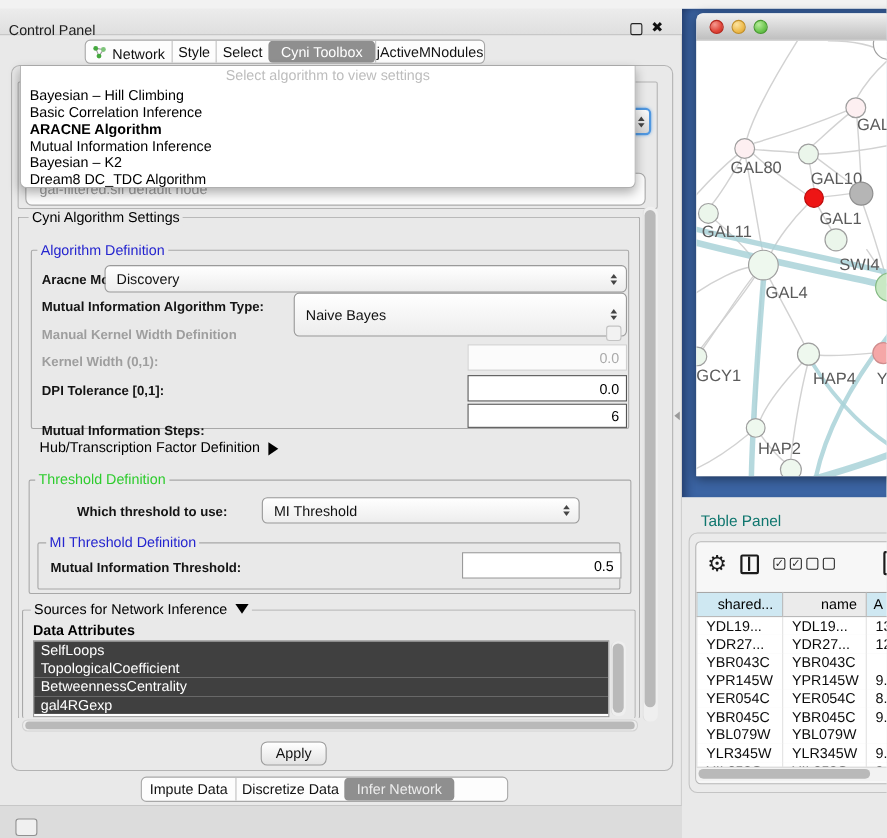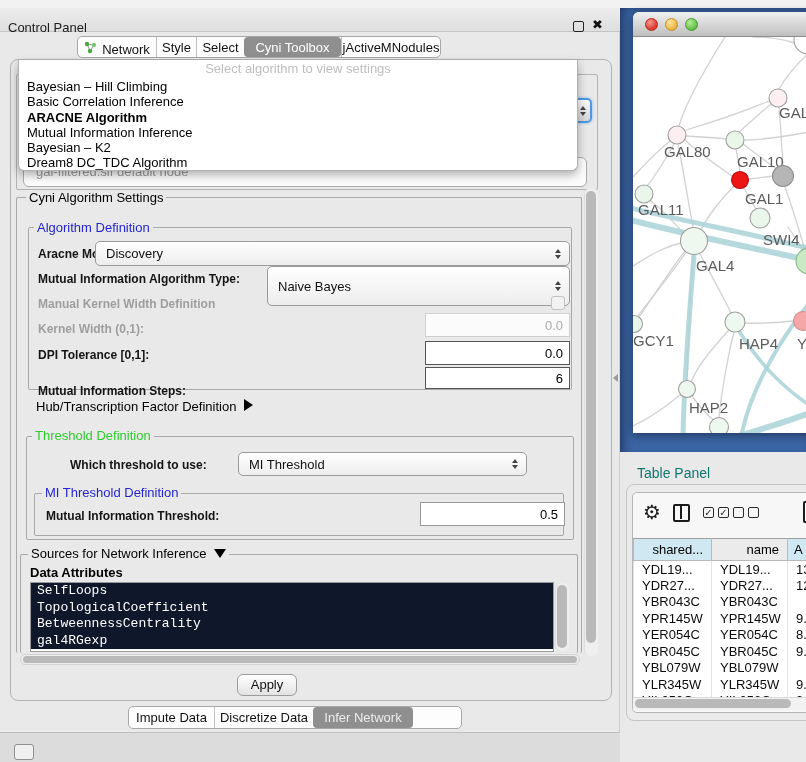--- a/index.html
+++ b/index.html
@@ -75,21 +75,21 @@
   .numfield.strong { border:1.5px solid #555; }
   .numfield.disabled { border:1px solid #cfcfcf; background:#fbfbfb; color:#ababab; }
 
   #manual-kernel-checkbox { left:551px; top:296px; width:14px; height:14px;
     border:1px solid #c3c3c3; border-radius:3px; background:#f2f2f2; }
 
   .arrow-right { width:0; height:0; border-top:6.5px solid transparent; border-bottom:6.5px solid transparent; border-left:9px solid #000; display:inline-block; }
   .arrow-down-g { width:0; height:0; border-left:6.5px solid transparent; border-right:6.5px solid transparent; border-top:9px solid #000; display:inline-block; }
 
   #attr-list { left:30px; top:582px; width:524px; height:70px; background:#fff; border:1px solid #9a9a9a; overflow:hidden; }
-  .attr-item { height:16.5px; line-height:16.5px; background:#0f172a; color:#fff; font-size:13px; padding-left:6px;font-family:Liberation Mono, monospace; }
+  .attr-item { height:16.5px; line-height:16.5px; background:#404040; color:#fff; font-size:13px; padding-left:6px; }
   #attr-vtrack { left:555px; top:583px; width:14px; height:68px; }
 
   #apply-btn { left:237px; top:674px; width:60px; height:22px; border:1px solid #9c9c9c; border-radius:6px;
     background:linear-gradient(#ffffff,#e3e3e3); font-size:13px; color:#111; text-align:center; line-height:20px; }
 
   #win-bottom-strip { left:0; top:733px; width:620px; height:29px; background:#dcdcdc; }
   #grip { left:14px; top:744px; width:20px; height:16px; border:1.5px solid #909090; border-radius:3px; background:#f0f0f0; }
   #divider-arrow { left:613px; top:374px; width:0; height:0;
     border-top:4px solid transparent; border-bottom:4px solid transparent; border-right:5px solid #9a9a9a; }
 
@@ -226,21 +226,21 @@
 
   <div class="abs flabel disabled" style="left:38px; top:322px;">Kernel Width (0,1):</div>
   <input class="abs numfield disabled" style="left: 425px; top: 313px; width: 145px; height: 24px;" readonly="" value="0.0">
 
   <div class="abs flabel" style="left:38px; top:348px;">DPI Tolerance [0,1]:</div>
   <input class="abs numfield strong" style="left: 425px; top: 341px; width: 145px; height: 24px;" readonly="" value="0.0">
 
   <div class="abs flabel" style="left:38px; top:364px;margin-top:20px;">Mutual Information Steps:</div>
   <input class="abs numfield strong" style="left: 425px; top: 367px; width: 145px; height: 22px;" readonly="" value="6">
 
-  <div class="abs" style="left:36px; top:399px; display:flex; align-items:flex-start; gap:8px;">
+  <div class="abs" style="left:36px; top:399px; display:flex; align-items:flex-end; gap:8px;">
     <span style="font-size:13px; color:#000;">Hub/Transcription Factor Definition</span>
     <span class="arrow-right"></span>
   </div>
 
   <div class="abs grouptitle green" style="left:32px; top:428px;">Threshold Definition</div>
   <div class="abs groupbox" style="left:26px; top:436px; width:548px; height:104px;"></div>
 
   <div class="abs flabel" style="left:70px; top:458px;">Which threshold to use:</div>
   <div class="abs combo" style="left:238px; top:452px; width:289px; height:24px;">
     <span class="val">MI Threshold</span>

